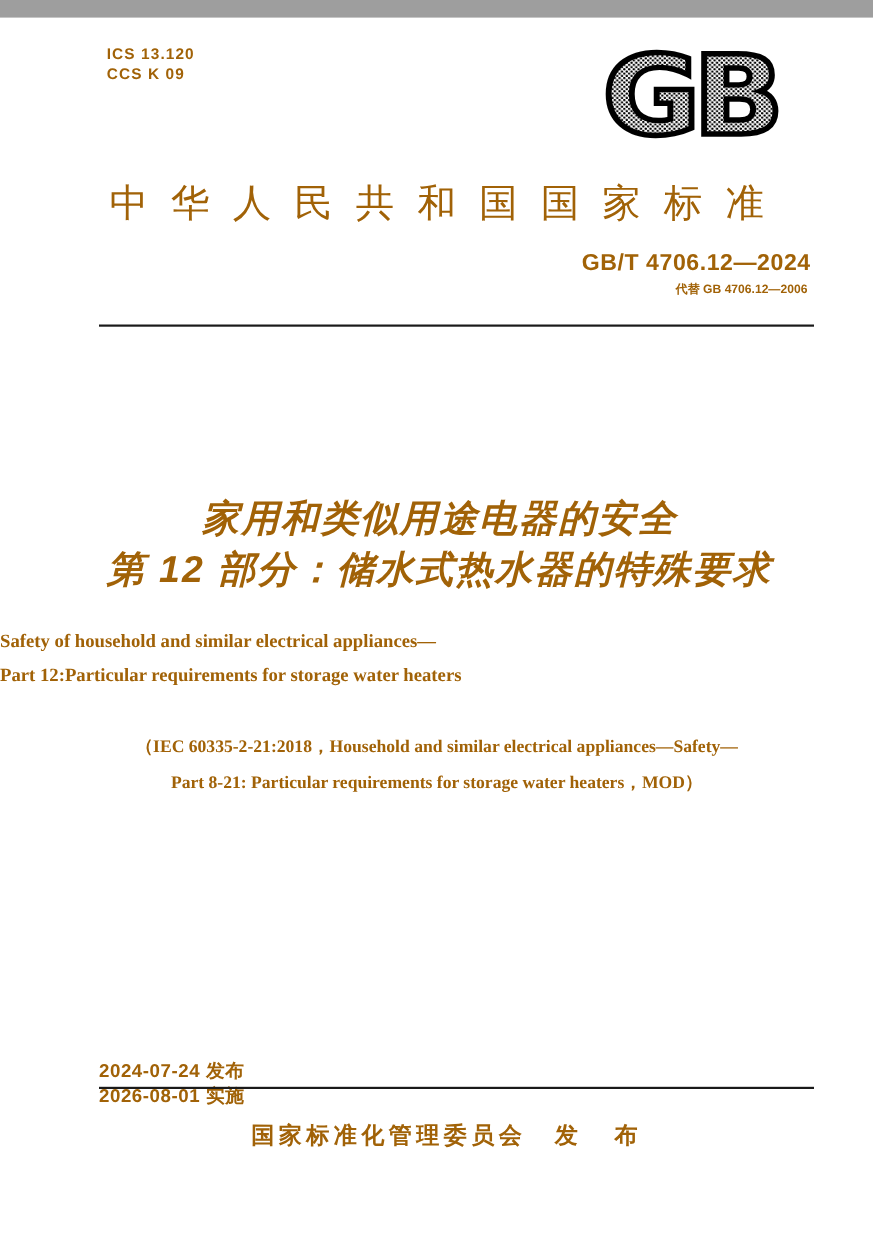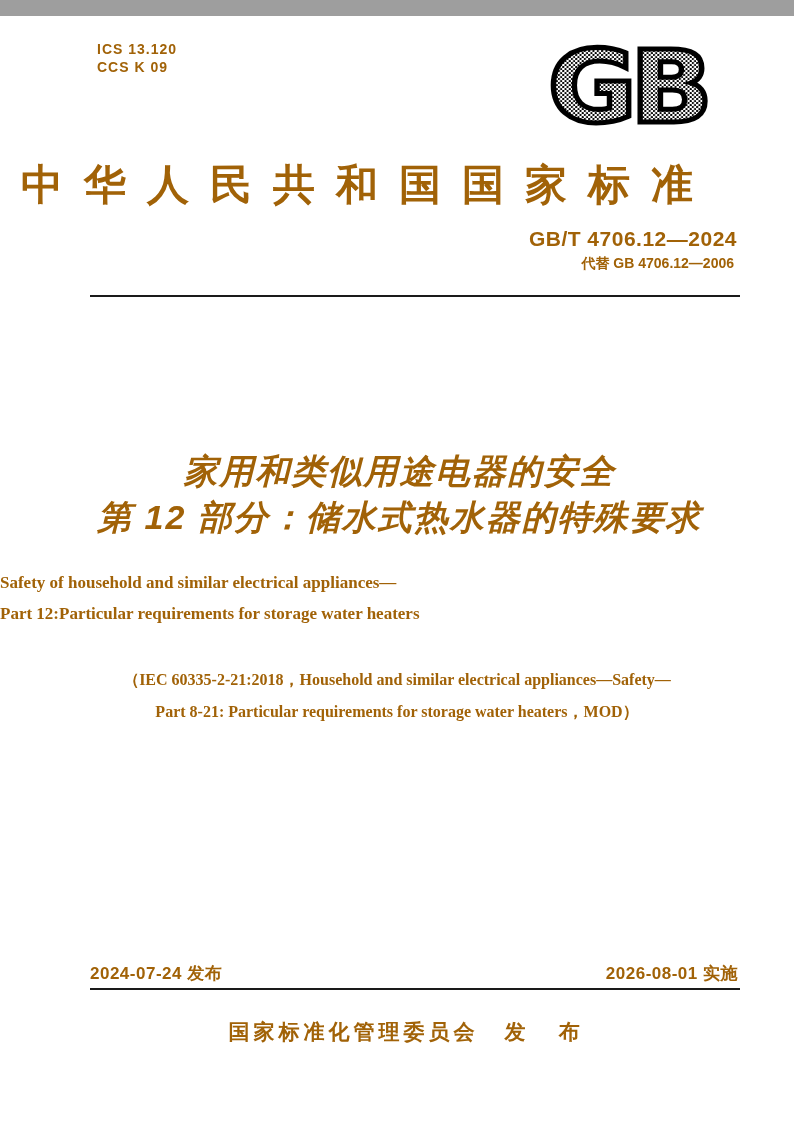--- a/index.html
+++ b/index.html
@@ -29,44 +29,44 @@
     left: 536px;
     top: 26px;
     width: 182px;
     height: 88px;
   }
   .heading-cn {
     position: absolute;
     left: 0;
     right: 0;
     top: 143px;
-    text-align: left;
-    font-family: "Liberation Serif", "DejaVu Serif", serif;
-    font-weight: bold;
-    font-size: 42px;
+    text-align: center;
+    font-family: "Liberation Serif", "DejaVu Serif", serif;
+    font-weight: normal;
+    font-size: 35px;
     line-height: 52px;
     letter-spacing: 21px;
     padding-left: 21px; 
     white-space: nowrap;
   }
   .std-no {
     position: absolute;
     right: 57px;
     top: 211px;
     font-weight: bold;
     font-size: 21px;
     letter-spacing: 0.5px;
     text-align: right;
   }
   .replaces {
     position: absolute;
     right: 60px;
     top: 239px;
     font-weight: bold;
-    font-size: 14px;
+    font-size: 11px;
   }
   .rule {
     position: absolute;
     left: 90px;
     right: 54px;
     height: 2px;
     background: #1a1a1a;
   }
   .rule-top { top: 279px; }
   .rule-bottom { top: 972px; }
@@ -105,20 +105,21 @@
   .date-row {
     position: absolute;
     left: 90px;
     right: 56px;
     top: 946px;
     display: flex;
     justify-content: space-between;
     font-size: 17px;
     font-weight: 600;
     letter-spacing: 0.5px;
+    flex-direction: column;
   }
   .publisher-row {
     position: absolute;
     left: 0; right: 0;
     top: 1002px;
     display: flex;
     justify-content: center;
     align-items: center;
     gap: 26px;
     transform: translateX(14px);

